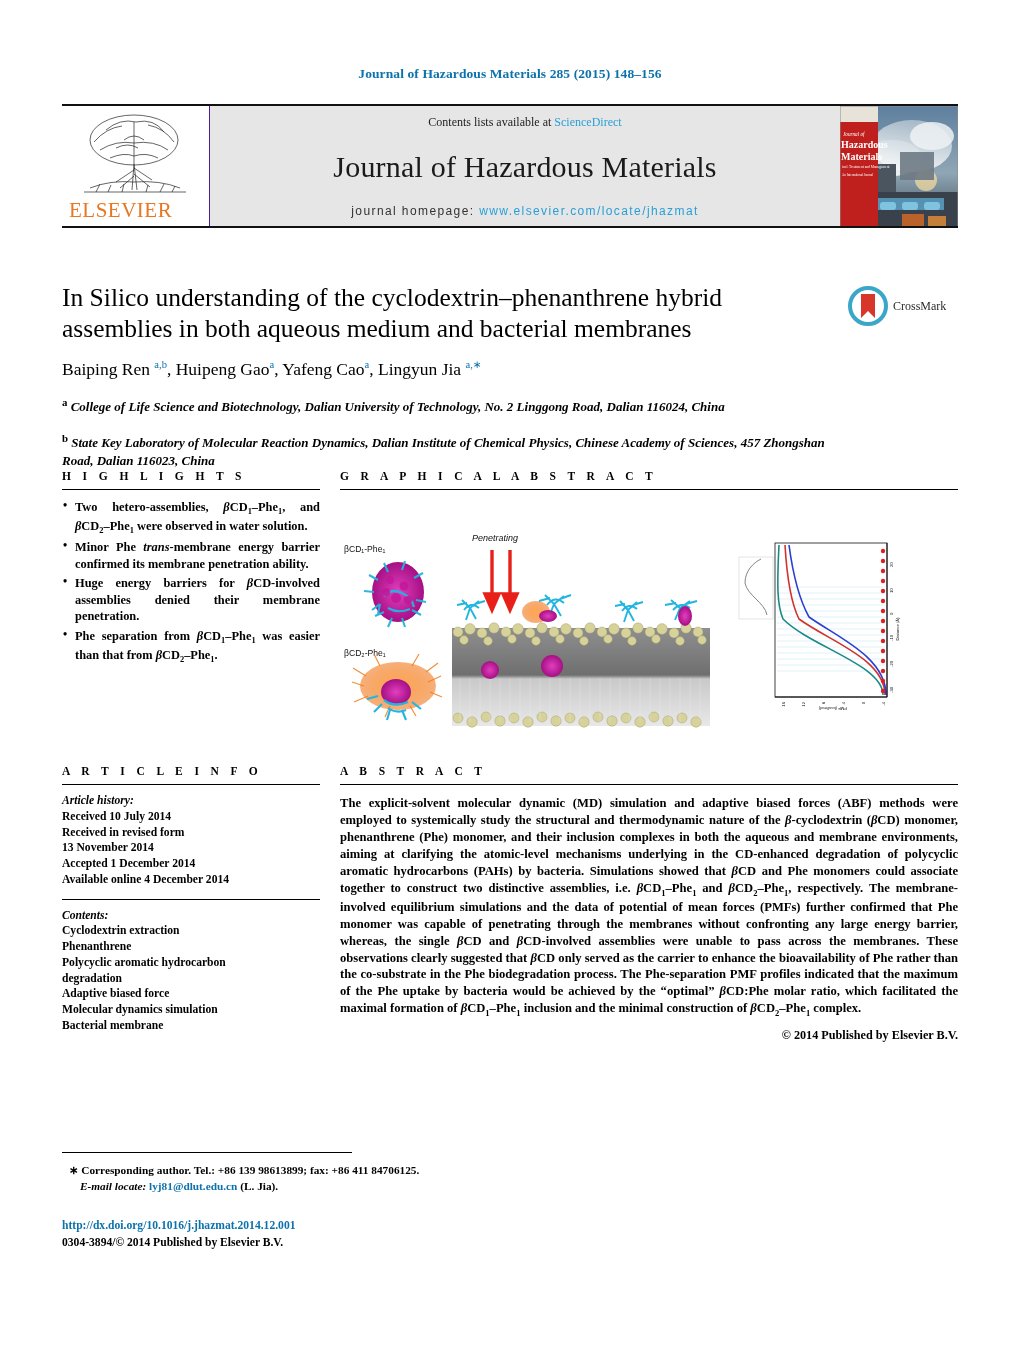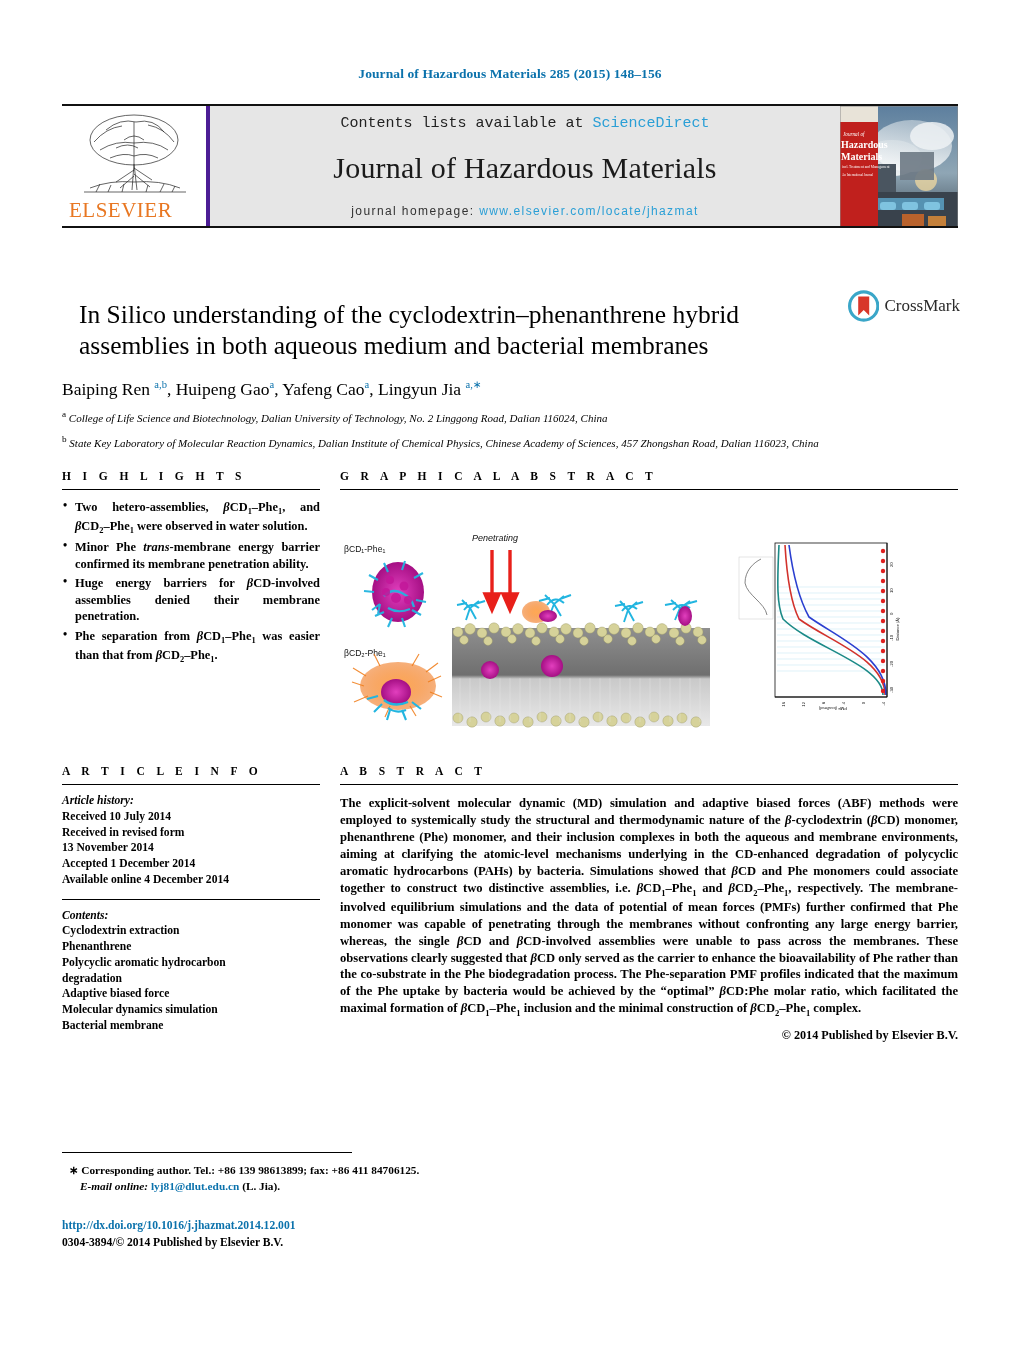--- a/index.html
+++ b/index.html
@@ -30,21 +30,21 @@
   .masthead {
     position: absolute;
     top: 104px; left: 62px;
     width: 896px; height: 124px;
     display: flex;
     border-top: 2px solid #111;
     border-bottom: 2px solid #111;
   }
   .mast-logo {
     width: 148px; height: 100%;
-    border-right: 4px solid #4c1d95;
+    border-right: 1px solid #4c1d95;
     position: relative;
     background: #fff;
     flex: 0 0 148px;
   }
   .tree-svg { position: absolute; top: 4px; left: 14px; }
   .elsevier-word {
     position: absolute;
     bottom: 3px; left: 7px;
     font-family: "Liberation Serif", serif;
     font-size: 21px;
@@ -55,22 +55,22 @@
   .mast-center {
     flex: 1 1 auto;
     background: #e6e6e6;
     display: flex;
     flex-direction: column;
     align-items: center;
     justify-content: space-between;
     padding: 9px 0 8px 0;
   }
   .contents-line {
-    font-family: Liberation Mono, monospace;
-    font-size: 15px;
+    font-family: Liberation Serif, serif;
+    font-size: 12px;
     color: #222;
   }
   .contents-line .sd { color: #2a9fd6; }
   .journal-name {
     font-family: "Liberation Serif", serif;
     font-size: 30px;
     color: #1a1a1a;
     letter-spacing: .2px;
   }
   .homepage-line {
@@ -87,46 +87,46 @@
     overflow: hidden;
     background: #0f766e;
   }
 
   
   .title-block { position: absolute; top: 282px; left: 62px; width: 770px; }
   .art-title {
     font-size: 25.5px;
     line-height: 1.22;
     font-weight: normal;
-    margin: 17px;
+    margin: 0;
     color: #000;
   }
   .authors {
     margin-top: 14px;
     font-size: 17.5px;
     line-height: 1.25;
   }
   .authors sup { color: #0b72ac; font-size: 10.5px; }
   .affil {
-    margin-top: 7px;
-    font-size: 11px;
+    margin-top: 14px;
+    font-size: 13px;
     font-style: italic;
     line-height: 1.42;
-    font-weight: normal;
+    font-weight: bold;
   }
   .affil sup { font-style: normal; }
 
   .crossmark {
     position: absolute;
     top: 284px; left: 848px;
     width: 112px; height: 44px;
     display: flex; align-items: center; gap: 5px;
   }
   .crossmark .cm-label {
-    font-size: 17px;
+    font-size: 12px;
     color: #2b2b2b;
     font-family: "Liberation Serif", serif;
   }
 
   
   .sec-head {
     font-family: "Liberation Serif", serif;
     font-weight: bold;
     font-size: 11.5px;
     letter-spacing: 4.4px;
@@ -588,21 +588,21 @@
     <div class="abs-copyright">© 2014 Published by Elsevier B.V.</div>
   </div>
 
   <div class="foot-rule"></div>
   <div class="footnote">
     <div class="fn-line">
       <span>∗</span>
       <span>Corresponding author. Tel.: +86 139 98613899; fax: +86 411 84706125.</span>
     </div>
     <div class="fn-email">
-      <span class="it">E-mail online:</span>
+      <span class="it">E-mail locate:</span>
       <span class="link">lyj81@dlut.edu.cn</span>
       <span>(L. Jia).</span>
     </div>
   </div>
   <div class="doi-block">
     <div class="doi-url">http://dx.doi.org/10.1016/j.jhazmat.2014.12.001</div>
     <div>0304-3894/© 2014 Published by Elsevier B.V.</div>
   </div>
 
 </div>

